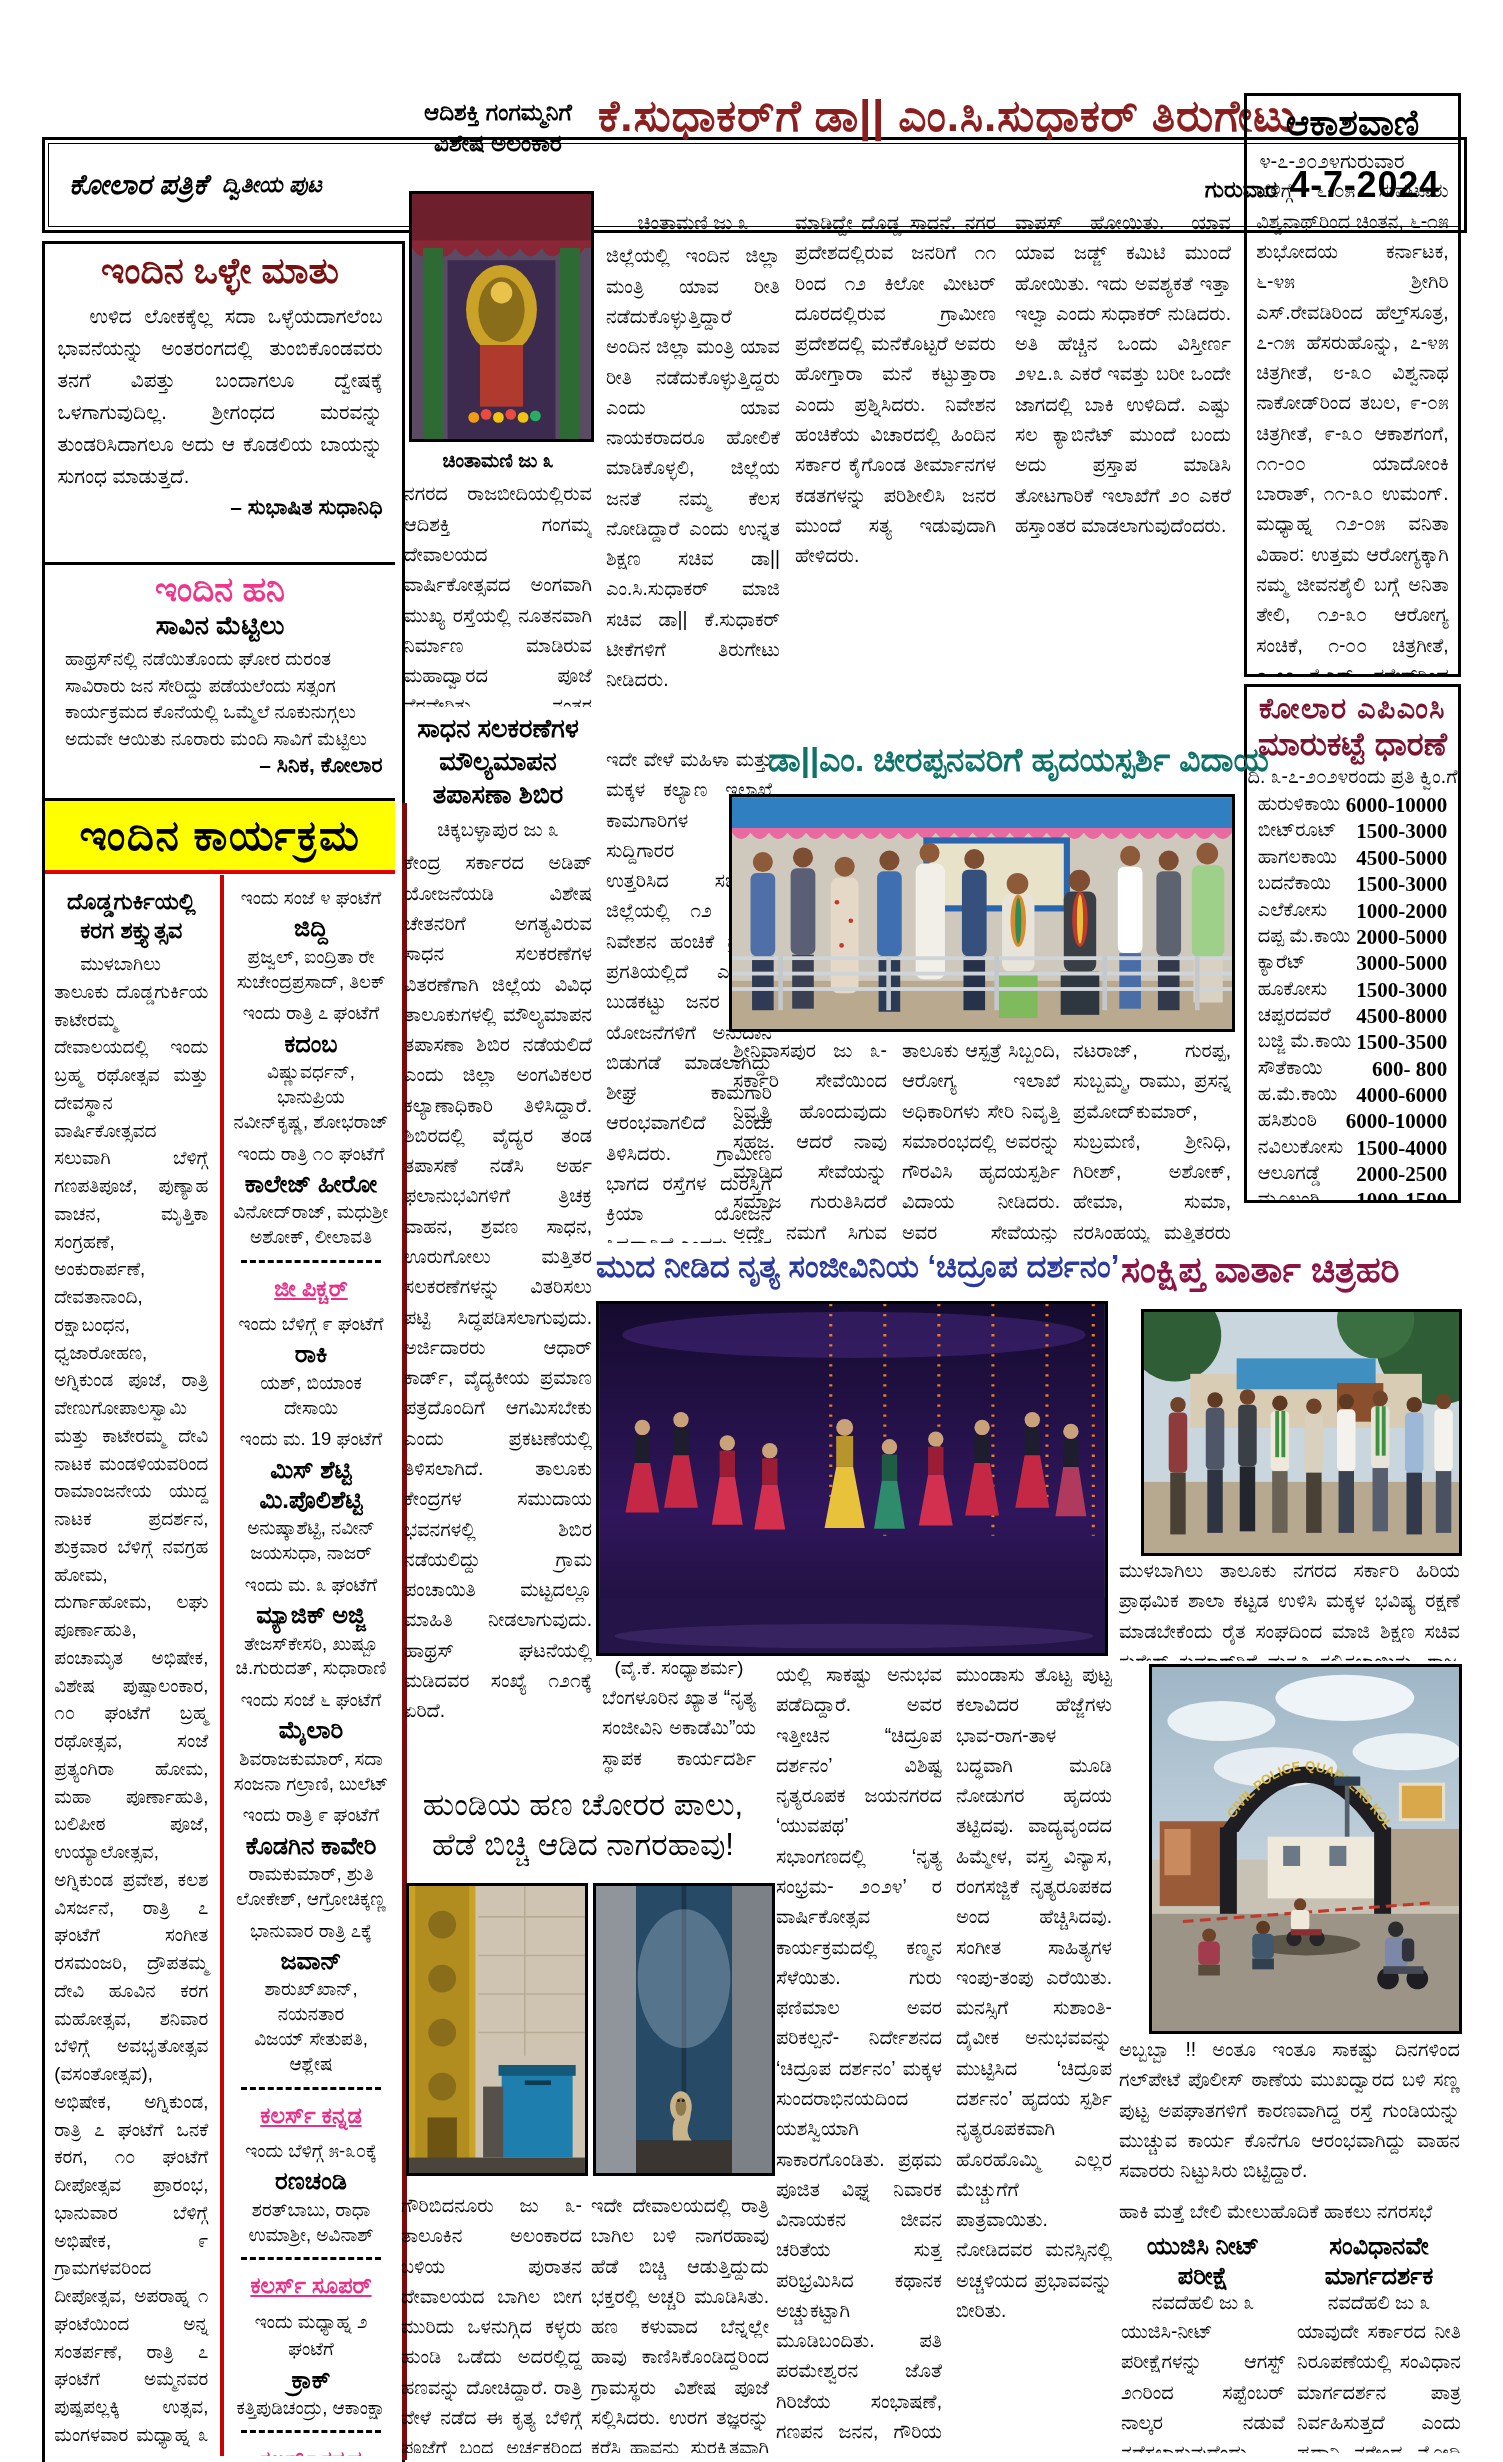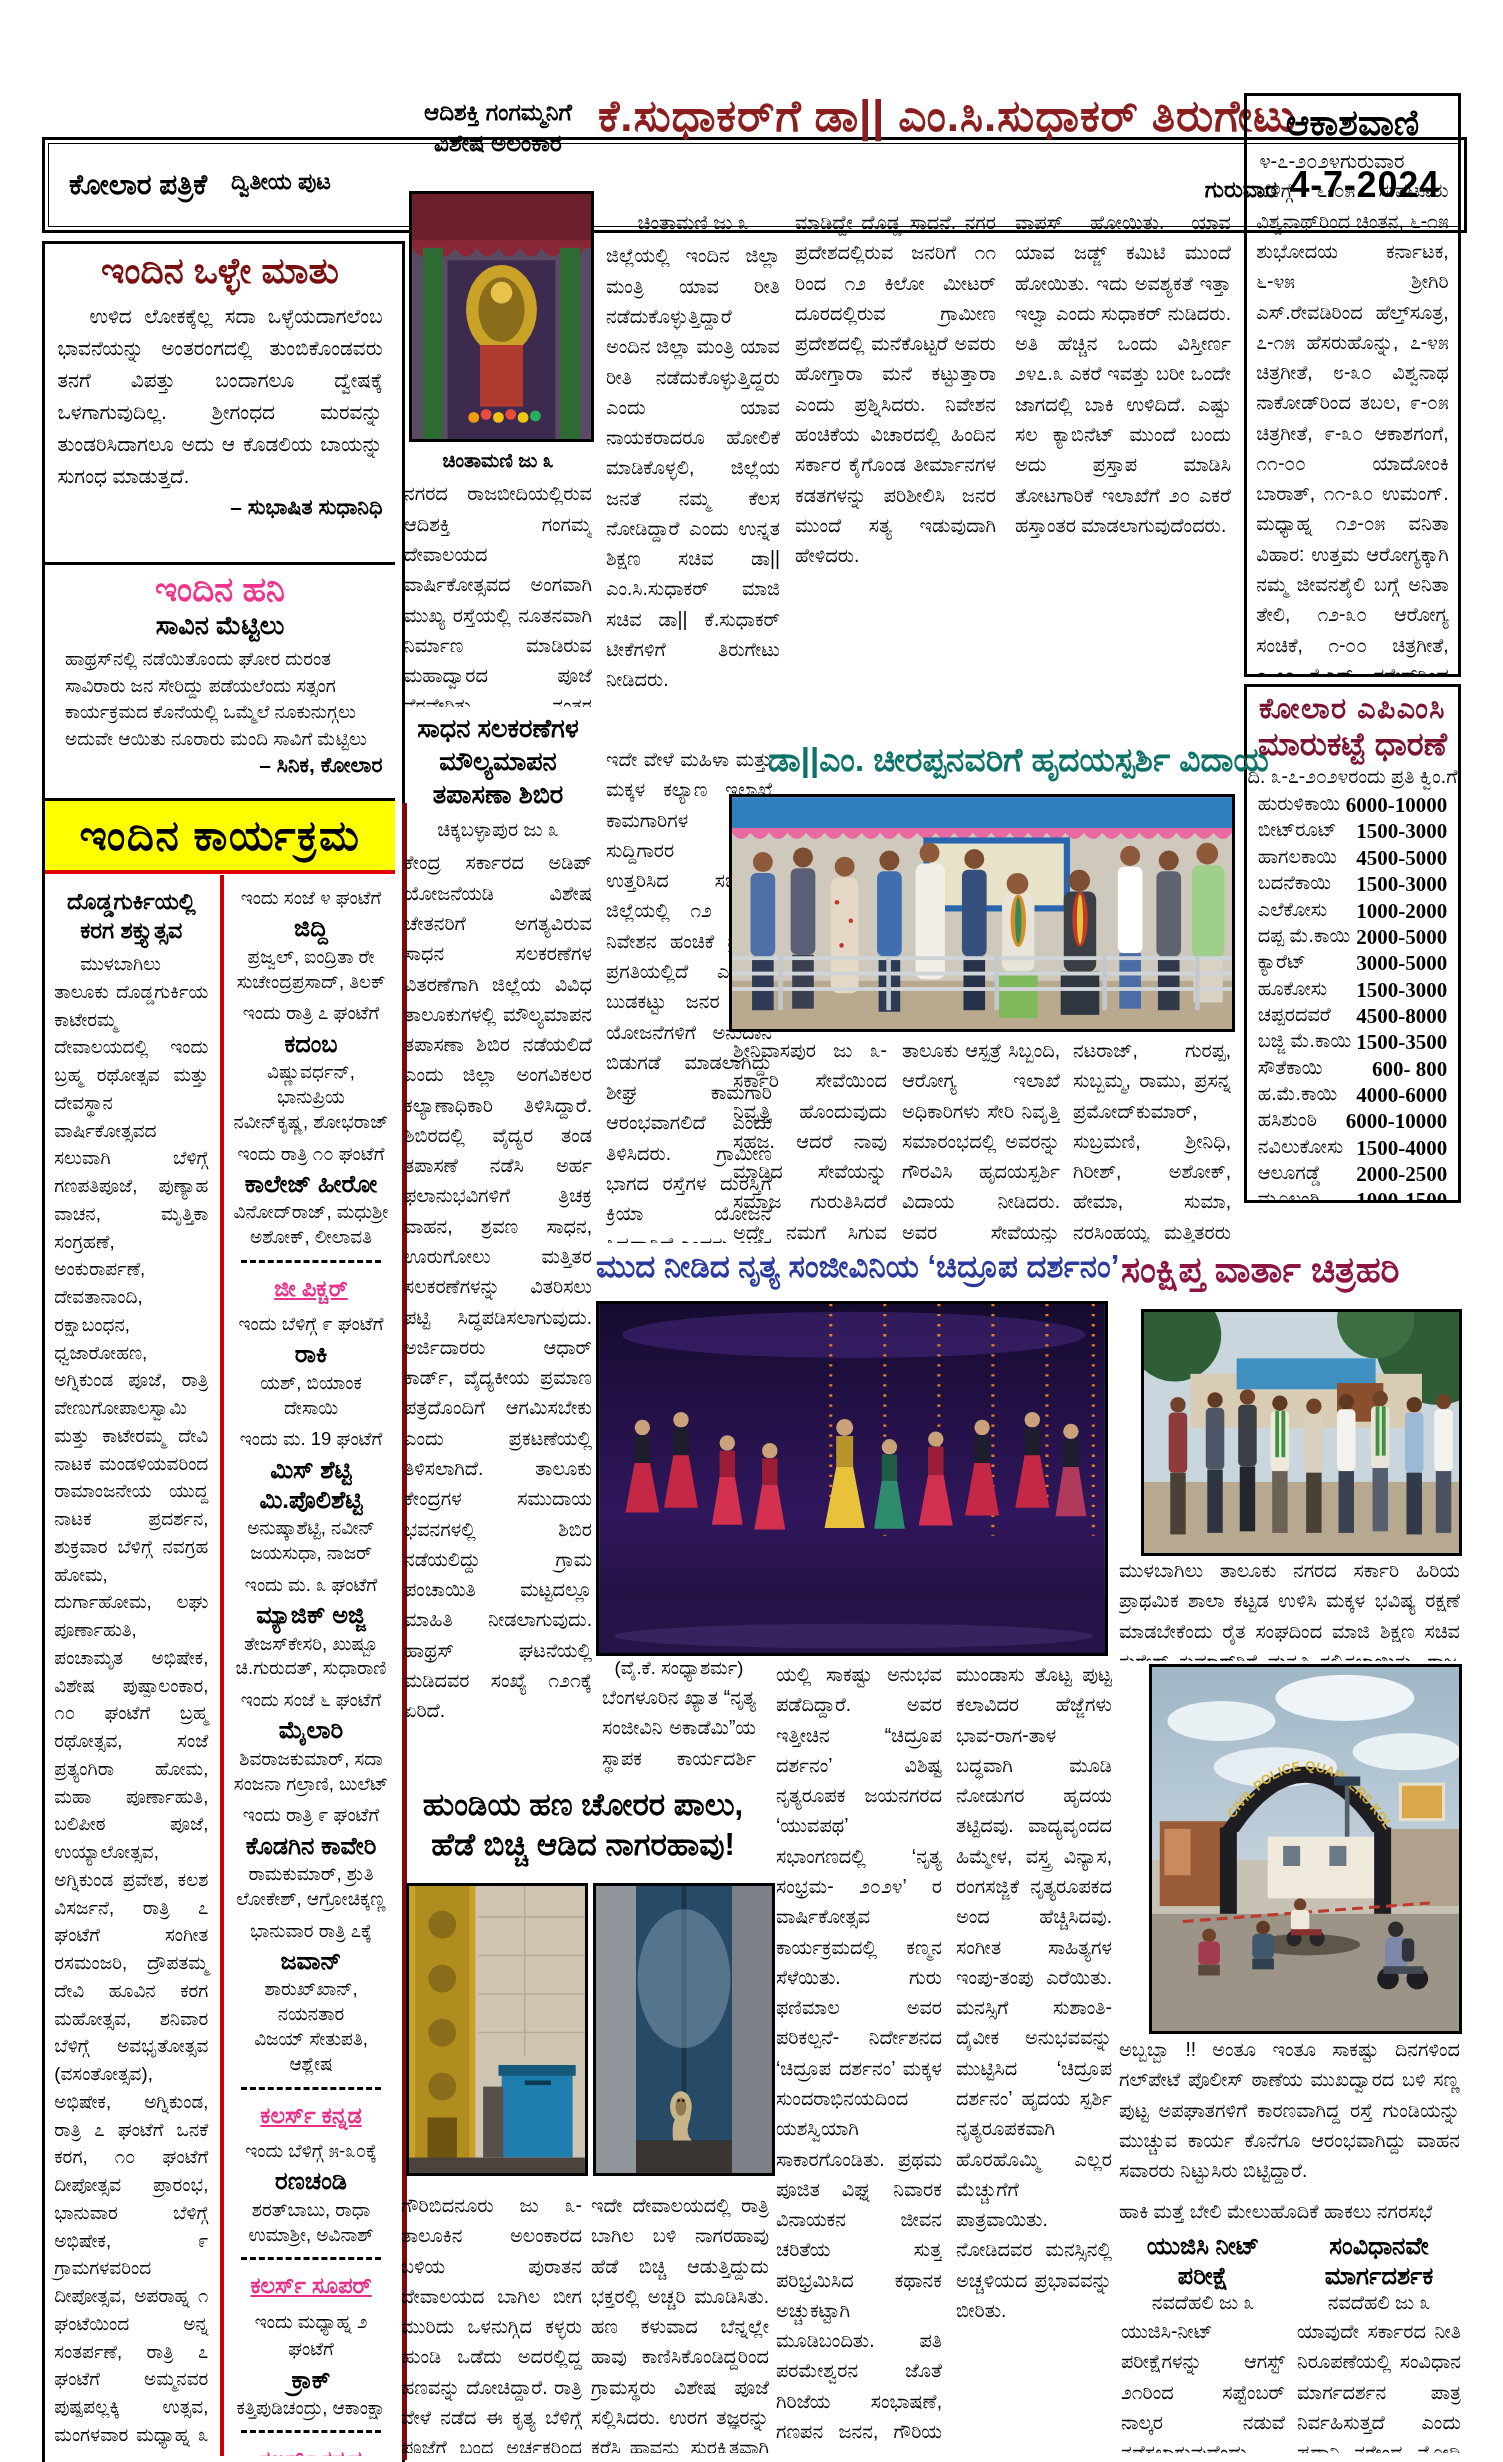--- a/index.html
+++ b/index.html
@@ -7,21 +7,21 @@
         font-family:"Liberation Sans","DejaVu Sans",sans-serif;color:#000;}
   .abs{position:absolute;}
   .just{text-align:justify;}
   .ctr{text-align:center;}
   .rt{text-align:right;}
   .clip{overflow:hidden;}
   
   #mast{left:42px;top:137px;width:1419px;height:90px;border:3.1px solid #000;}
   #mast .inner{position:absolute;inset:3.1px;border:1.5px solid #000;display:flex;align-items:center;
                justify-content:space-between;padding:0 20px;}
-  #mast .lft{display:flex;align-items:flex-start;gap:24px;}
+  #mast .lft{display:flex;align-items:center;gap:15px;font-style:italic;}
   .paper-name{font-weight:bold;font-size:28px;}
   .page-label{font-weight:bold;font-size:22.4px;}
   .panchanga{font-weight:bold;font-size:21.6px;}
   #mast .rgt{display:flex;align-items:baseline;gap:12.4px;}
   .mday{font-weight:bold;font-size:22.4px;}
   .mdate{font-weight:bold;font-size:36px;letter-spacing:0.8px;}
   
   #leftframe{left:42px;top:241px;width:357px;height:2218px;border:3.1px solid #000;}
   #maroonbar{left:402px;top:803px;width:5.4px;height:1657px;background:#7a0c0c;}
   .gw-title{color:#7a1010;font-weight:bold;font-size:36px;}
@@ -45,21 +45,21 @@
   .cap{font-size:18.5px;}
   
   .kicker{font-weight:bold;font-size:23px;line-height:1.35;text-align:center;}
   .main-head{color:#8b1f1f;font-weight:bold;font-size:44px;letter-spacing:0.8px;white-space:nowrap;}
   .story{font-size:19.3px;line-height:1.57;text-align:justify;}
   .dateline{text-align:center;font-size:19.3px;margin:0 0 3.1px 0;}
   .subhead2{font-weight:bold;font-size:25.5px;line-height:1.3;text-align:center;}
   .farewell-head{color:#0d7268;font-weight:bold;font-size:33px;white-space:nowrap;}
   .dance-head{color:#2b3a9f;font-weight:bold;font-size:31px;white-space:nowrap;}
   .briefs-head{color:#8f1446;font-weight:bold;font-size:36px;white-space:nowrap;}
-  .hundi-head{font-weight:bold;font-size:31px;line-height:1.3;text-align:center;}
+  .hundi-head{font-weight:normal;font-size:31px;line-height:1.3;text-align:center;}
   .band-head{font-weight:bold;font-size:24px;line-height:1.25;text-align:center;margin:1.5px 0;}
   
   #akash{left:1244px;top:93px;width:217px;height:584px;border:3.1px solid #000;padding:4.6px 9.3px;box-sizing:border-box;}
   .akash-title{font-weight:bold;font-size:36px;text-align:center;margin:1.5px 0 6.2px 0;}
   .akash-dateline{display:flex;font-size:20px;margin:0 3.1px 3.1px 3.1px;}
   #market{left:1244px;top:684px;width:217px;height:519px;border:3.1px solid #000;padding:4.6px 0;box-sizing:border-box;}
   .mkt-t1{color:#7c1430;font-weight:bold;font-size:28.6px;text-align:center;letter-spacing:1.5px;}
   .mkt-t2{color:#7c1430;font-weight:bold;font-size:32px;text-align:center;}
   .mkt-date{font-size:19.3px;text-align:center;margin:3.1px 0 4.6px 0;}
   .mrow{display:flex;justify-content:space-between;padding:0.8px 10.8px;font-size:19.3px;line-height:1.18;}

